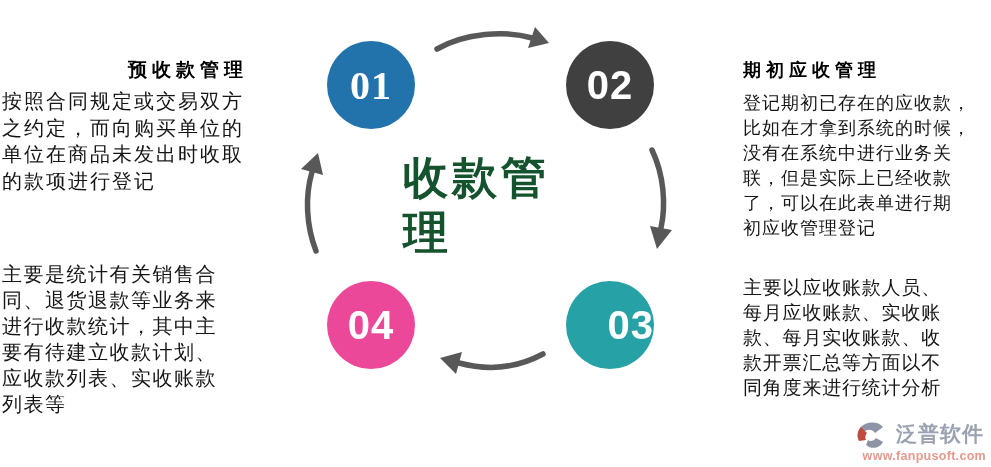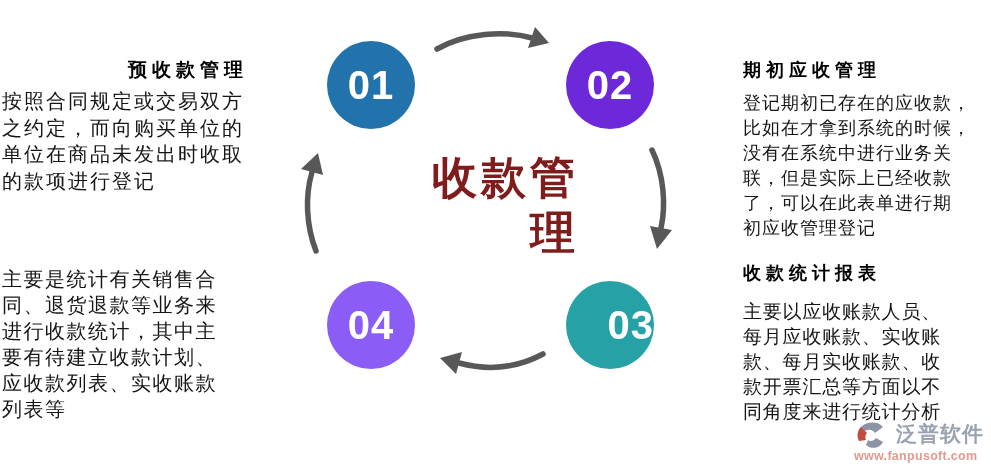--- a/index.html
+++ b/index.html
@@ -15,53 +15,53 @@
   }
   .block .body{
     margin:0;white-space:pre-line;color:#151515;
   }
   .block-tl{left:2px;top:58px;width:266px;}
   .block-tl h3{text-align:right;padding-right:20px;}
   .block-tl .body{margin-top:6px;font-size:20px;letter-spacing:2px;line-height:26.5px;}
 
   .block-bl{left:2px;top:261px;width:252px;}
   .block-bl h3{text-align:right;padding-right:10px;}
-  .block-bl .body{margin-top:5px;font-size:20px;letter-spacing:1.5px;line-height:26px;}
+  .block-bl .body{font-size:20px;letter-spacing:1.5px;line-height:26px;}
 
   .block-tr{left:743px;top:58px;width:240px;}
   .block-tr h3{font-size:18px;}
   .block-tr .body{margin-top:9px;font-size:18px;letter-spacing:1px;line-height:25px;}
 
   .block-br{left:743px;top:261px;width:242px;}
   .block-br h3{font-size:18px;}
   .block-br .body{margin-top:14px;font-size:19px;letter-spacing:0.8px;line-height:25px;}
 
   
   .circle{
     position:absolute;width:88px;height:88px;border-radius:50%;
     display:flex;align-items:center;justify-content:center;
   }
   .circle .num{color:#fff;font-size:40px;font-weight:bold;letter-spacing:1px;}
-  .c1{left:327px;top:41px;}
+  .c1{left:327px;top:41px;font-family:Liberation Serif, serif;}
   .c2{left:566px;top:41px;}
   .c3{left:566px;top:281px;justify-content:flex-end;}
   .c4{left:327px;top:281px;}
 
   .center-title{
     position:absolute;left:403px;top:150px;width:176px;
-    text-align:right;font-size:45px;font-weight:bold;color:#7f1d1d;
+    text-align:left;font-size:45px;font-weight:bold;color:#14532d;
     letter-spacing:4px;line-height:55px;
   }
   .arrows{position:absolute;left:0;top:0;pointer-events:none;}
 
   
   .watermark{position:absolute;right:5px;bottom:4px;width:132px;}
   .wm-row{display:flex;align-items:center;gap:10px;}
   .wm-brand{font-size:21px;font-weight:bold;color:#9aa2b2;letter-spacing:1px;white-space:nowrap;}
-  .wm-url{font-size:12.5px;font-weight:bold;color:#e49a8e;letter-spacing:0.3px;margin-top:0;text-align:left;white-space:nowrap;}
+  .wm-url{font-size:12.5px;font-weight:bold;color:#e49a8e;letter-spacing:0.3px;margin-top:0;text-align:right;white-space:nowrap;}
 </style>
 </head>
 <body>
 
 <div class="canvas">
 
   <div class="block block-tl">
     <h3>预收款管理</h3>
     <p class="body">按照合同规定或交易双方
 之约定，而向购买单位的
@@ -73,21 +73,20 @@
     <h3>期初应收管理</h3>
     <p class="body">登记期初已存在的应收款，
 比如在才拿到系统的时候，
 没有在系统中进行业务关
 联，但是实际上已经收款
 了，可以在此表单进行期
 初应收管理登记</p>
   </div>
 
   <div class="block block-br">
-    <h3>收款统计报表</h3>
     <p class="body">主要以应收账款人员、
 每月应收账款、实收账
 款、每月实收账款、收
 款开票汇总等方面以不
 同角度来进行统计分析</p>
   </div>
 
   <div class="block block-bl">
     <p class="body">主要是统计有关销售合
 同、退货退款等业务来
@@ -112,27 +111,27 @@
     </g>
     <g stroke="#585858" fill="#585858" stroke-width="5.5" stroke-linecap="round">
       <path d="M316,251 C306,225 305,196 312,172" fill="none"></path>
       <polygon points="318,153 323,175 301,169" stroke="none"></polygon>
     </g>
   </svg>
 
   <div class="circle c1" style="background: rgb(34, 114, 172);">
     <span class="num">01</span>
   </div>
-  <div class="circle c2" style="background: #6d28d9; justify-content: center;">
+  <div class="circle c2" style="background: #404040; justify-content: center;">
     <span class="num">02</span>
   </div>
   <div class="circle c3" style="background: rgb(38, 162, 166);">
     <span class="num">03</span>
   </div>
-  <div class="circle c4" style="background: #8b5cf6;">
+  <div class="circle c4" style="background: #ec4899;">
     <span class="num">04</span>
   </div>
 
   <div class="center-title">收款管理</div>
 
   <div class="watermark">
     <div class="wm-row">
       <svg width="32" height="30" viewBox="0 0 32 30">
         <path d="M6,9 C12,2 24,2 29,8 L21,14 C18,10 13,10 10,13 Z" fill="#8d94a5"></path>
         <path d="M5,22 C2,16 4,11 7,8 L13,14 C11,16 11,19 12,21 Z" fill="#bf4b41"></path>

